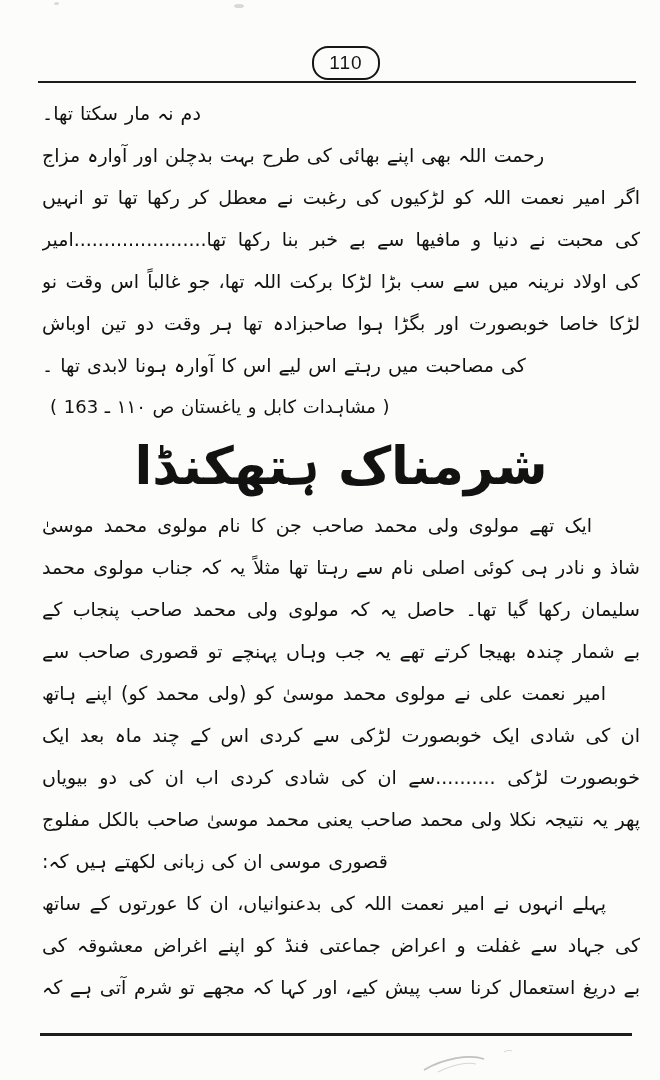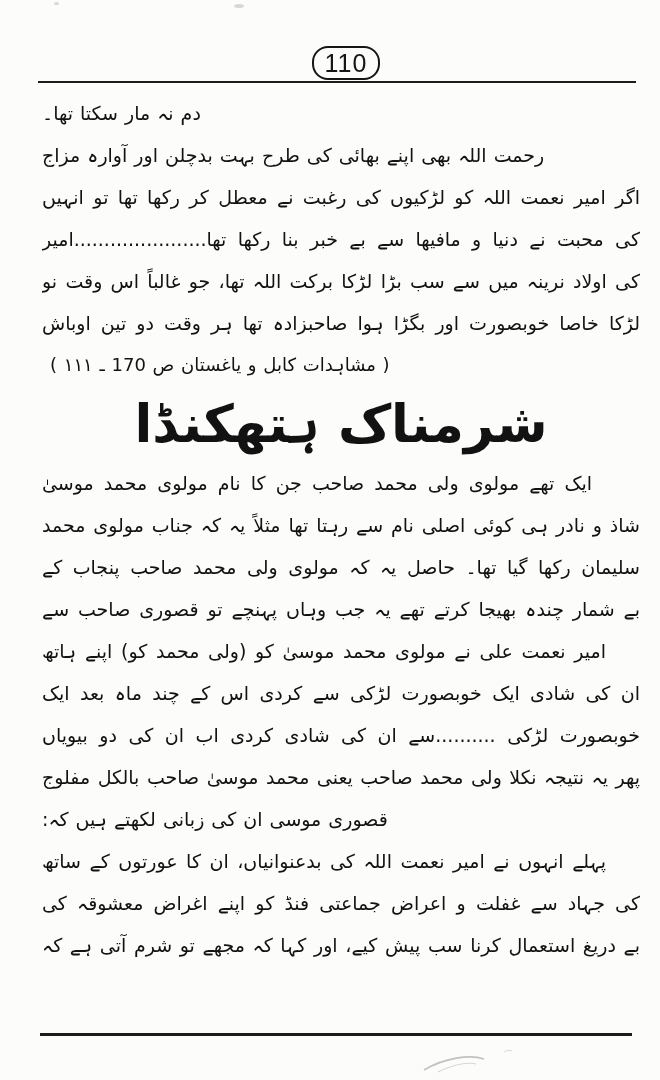--- a/index.html
+++ b/index.html
@@ -26,21 +26,21 @@
     border: 2px solid #161616;
     border-radius: 16px;
     display: flex;
     align-items: center;
     justify-content: center;
     background: #fcfcfa;
     z-index: 2;
   }
   .pagenum-oval span {
     font-family: "Liberation Sans", sans-serif;
-    font-size: 25px;
+    font-size: 19px;
     letter-spacing: 1px;
     color: #161616;
   }
   .rule {
     position: absolute;
     background: #1c1c1c;
   }
   .top-rule   { left: 38px; right: 24px; top: 81px;  height: 2px; }
   .bottom-rule{ left: 40px; right: 28px; top: 1033px; height: 3px; }
 
@@ -112,22 +112,23 @@
 
   <div class="rule top-rule"></div>
 
   <main class="text-block">
     <div class="line">دم نہ مار سکتا تھا۔</div>
     <div class="line ind">رحمت اللہ بھی اپنے بھائی کی طرح بہت بدچلن اور آوارہ مزاج نوجوان تھے ۔</div>
     <div class="line just">اگر امیر نعمت اللہ کو لڑکیوں کی رغبت نے معطل کر رکھا تھا تو انہیں نوجوان لڑکوں</div>
     <div class="line just">کی محبت نے دنیا و مافیھا سے بے خبر بنا رکھا تھا......................امیر نعمت اللہ</div>
     <div class="line just">کی اولاد نرینہ میں سے سب بڑا لڑکا برکت اللہ تھا، جو غالباً اس وقت نو سال کا تھا</div>
     <div class="line just">لڑکا خاصا خوبصورت اور بگڑا ہوا صاحبزادہ تھا ہر وقت دو تین اوباش نوجوان اس</div>
+    <div class="line">کی مصاحبت میں رہتے اس لیے اس کا آوارہ ہونا لابدی تھا ۔</div>
 
-    <div class="line cite">( مشاہدات کابل و یاغستان ص 170 ـ ۱۱۱ )</div>
+    <div class="line cite">( مشاہدات کابل و یاغستان ص ۱۱۰ ـ 163 )</div>
 
     <div class="heading">شرمناک ہتھکنڈا</div>
 
     <div class="line just ind">ایک تھے مولوی ولی محمد صاحب جن کا نام مولوی محمد موسیٰ رکھا گیا تھا، حال یہ تھا کہ</div>
     <div class="line just">شاذ و نادر ہی کوئی اصلی نام سے رہتا تھا مثلاً یہ کہ جناب مولوی محمد علی صاحب کا نام بھی محمد</div>
     <div class="line just">سلیمان رکھا گیا تھا۔ حاصل یہ کہ مولوی ولی محمد صاحب پنجاب کے نہایت مخلص کارکن تھے</div>
     <div class="line just">بے شمار چندہ بھیجا کرتے تھے یہ جب وہاں پہنچے تو قصوری صاحب سے سنیے :</div>
     <div class="line just ind-sm">امیر نعمت علی نے مولوی محمد موسیٰ کو (ولی محمد کو) اپنے ہاتھ میں لینے کے لیے پہلے</div>
     <div class="line just">ان کی شادی ایک خوبصورت لڑکی سے کردی اس کے چند ماہ بعد ایک دوسری</div>
     <div class="line just">خوبصورت لڑکی ..........سے ان کی شادی کردی اب ان کی دو بیویاں ہوگئیں ۔</div>

